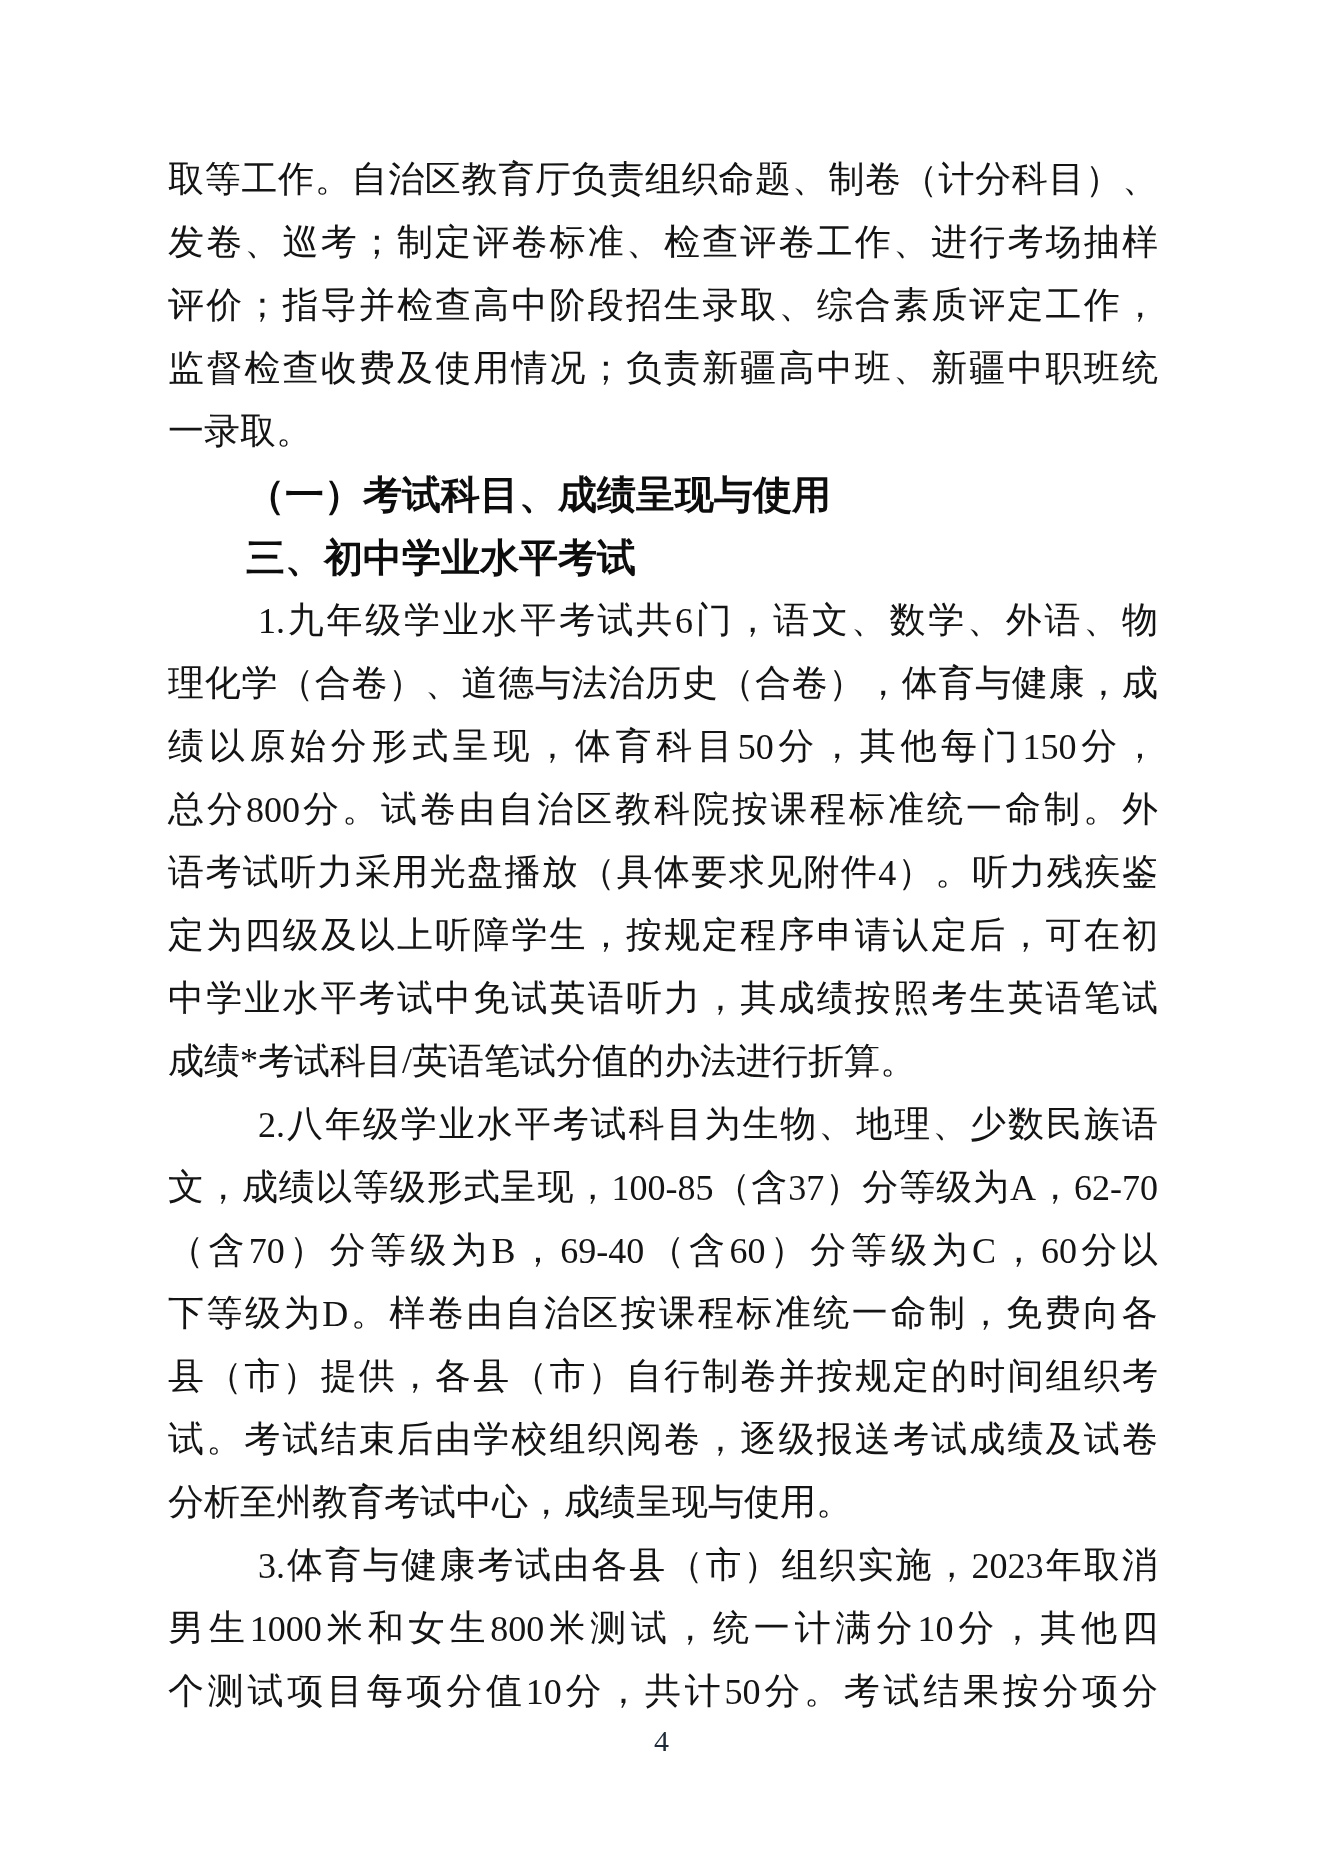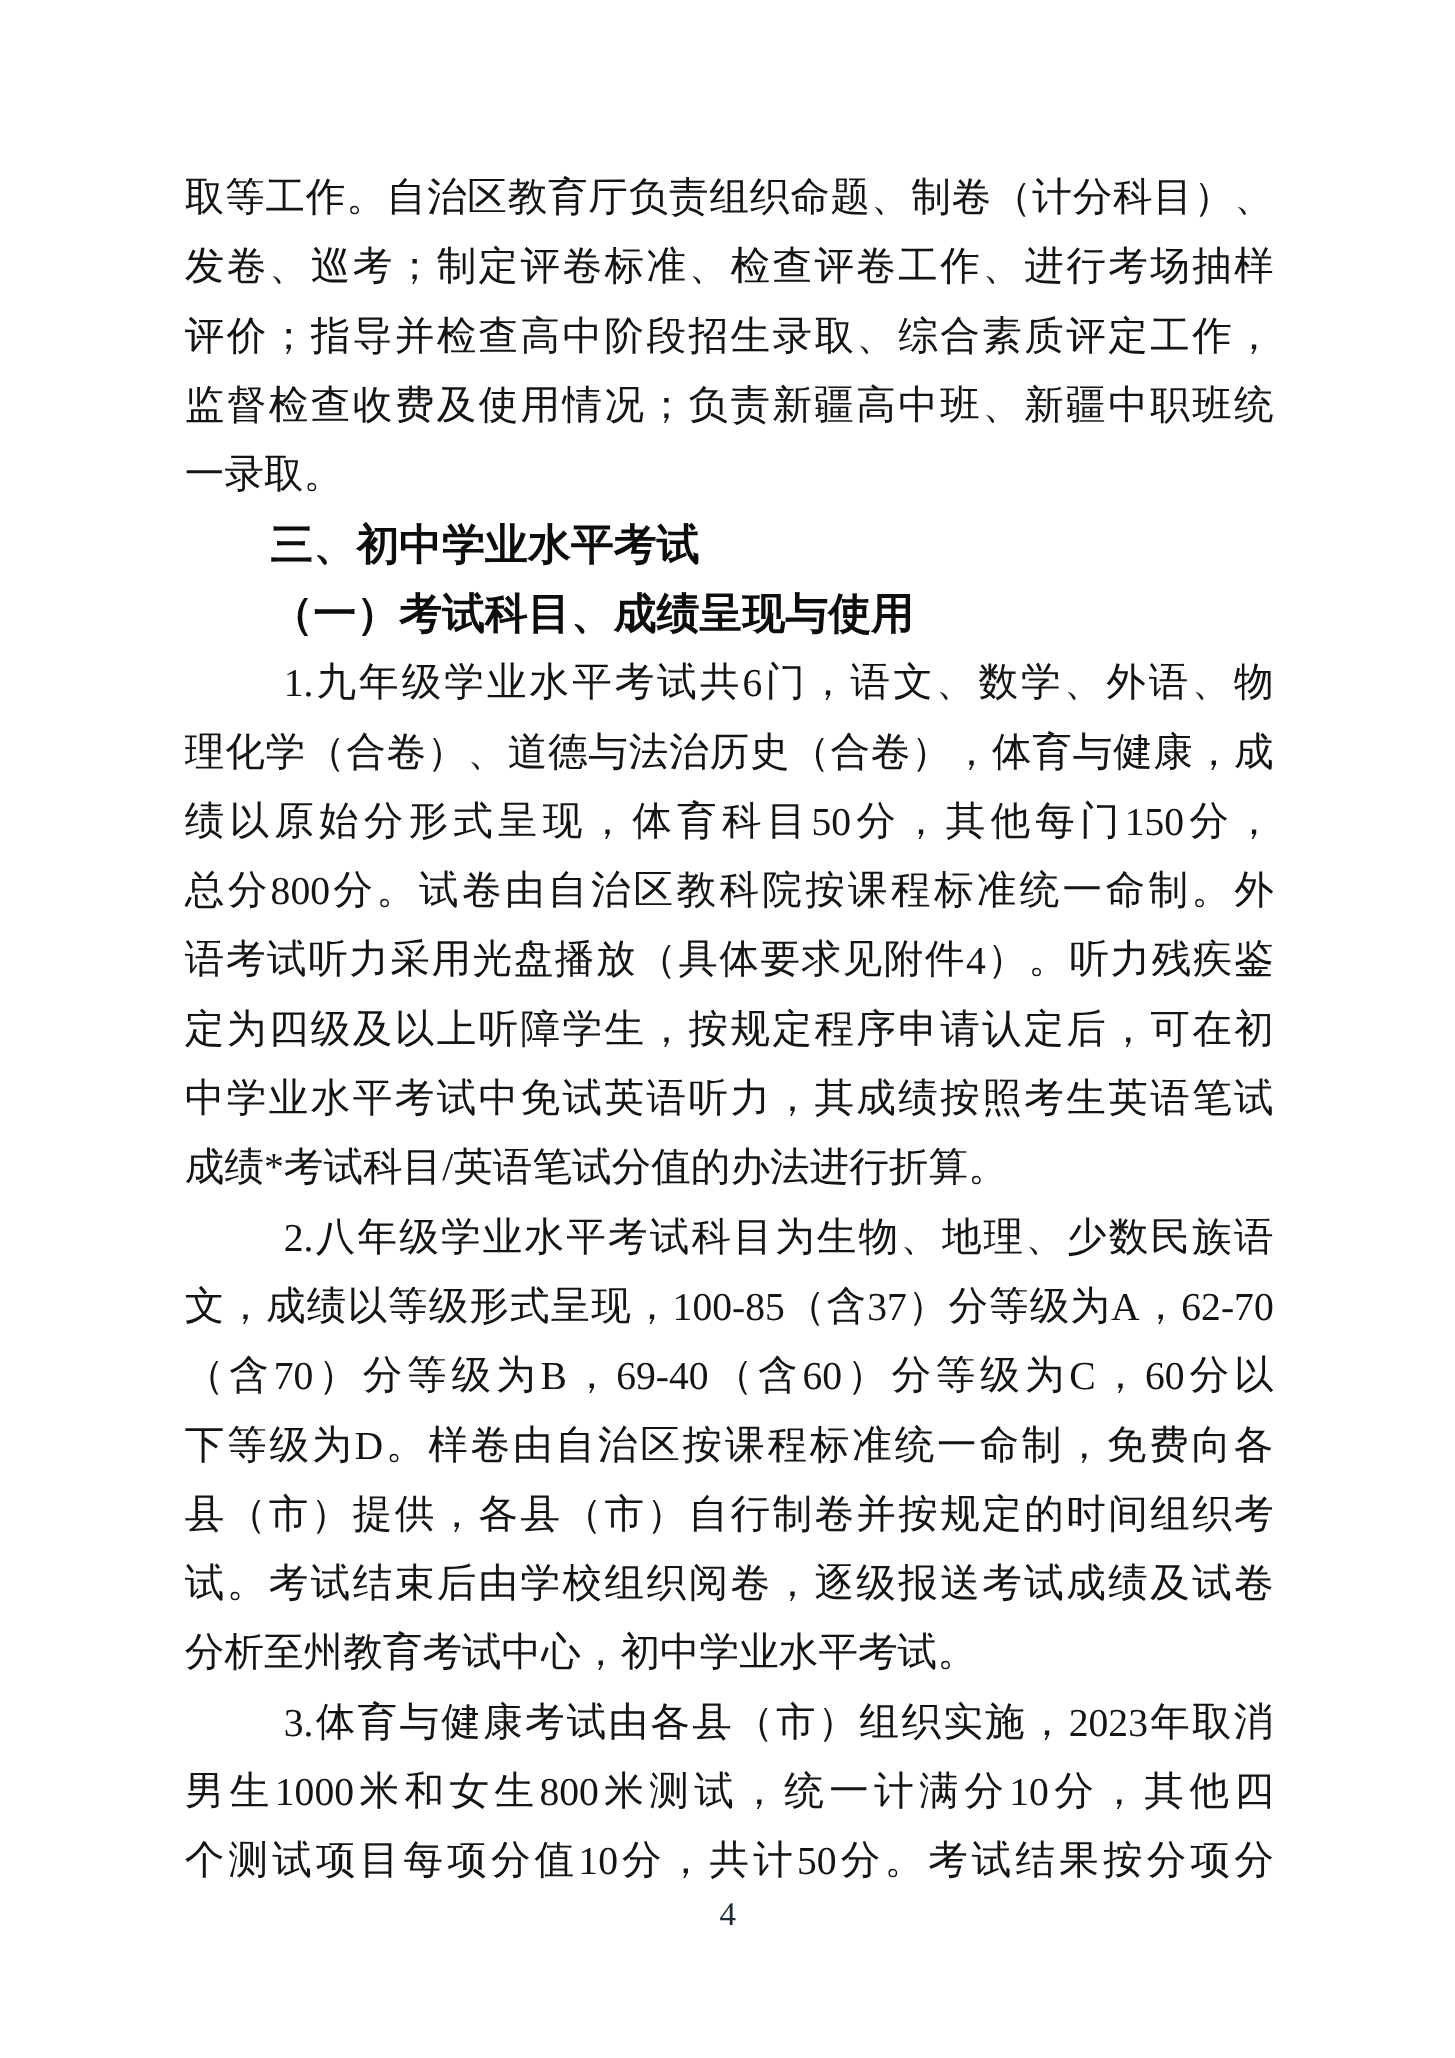--- a/index.html
+++ b/index.html
@@ -171,24 +171,24 @@
           <span>新</span>
           <span>疆</span>
           <span>中</span>
           <span>职</span>
           <span>班</span>
           <span>统</span>
         </div>
         <div class="line nojust">一录取。</div>
       </div>
       <div>
-        <div class="line nojust indent heading-1">三、初中学业水平考试</div>
+        <div class="line nojust indent heading-2">（一）考试科目、成绩呈现与使用</div>
       </div>
       <div>
-        <div class="line nojust indent heading-2">（一）考试科目、成绩呈现与使用</div>
+        <div class="line nojust indent heading-1">三、初中学业水平考试</div>
       </div>
       <div>
         <div class="line indent">
           <span>1.</span>
           <span>九</span>
           <span>年</span>
           <span>级</span>
           <span>学</span>
           <span>业</span>
           <span>水</span>
@@ -535,21 +535,21 @@
           <span>报</span>
           <span>送</span>
           <span>考</span>
           <span>试</span>
           <span>成</span>
           <span>绩</span>
           <span>及</span>
           <span>试</span>
           <span>卷</span>
         </div>
-        <div class="line nojust">分析至州教育考试中心，初中学业水平考试。</div>
+        <div class="line nojust">分析至州教育考试中心，成绩呈现与使用。</div>
       </div>
       <div>
         <div class="line indent">
           <span>3.</span>
           <span>体</span>
           <span>育</span>
           <span>与</span>
           <span>健</span>
           <span>康</span>
           <span>考</span>

